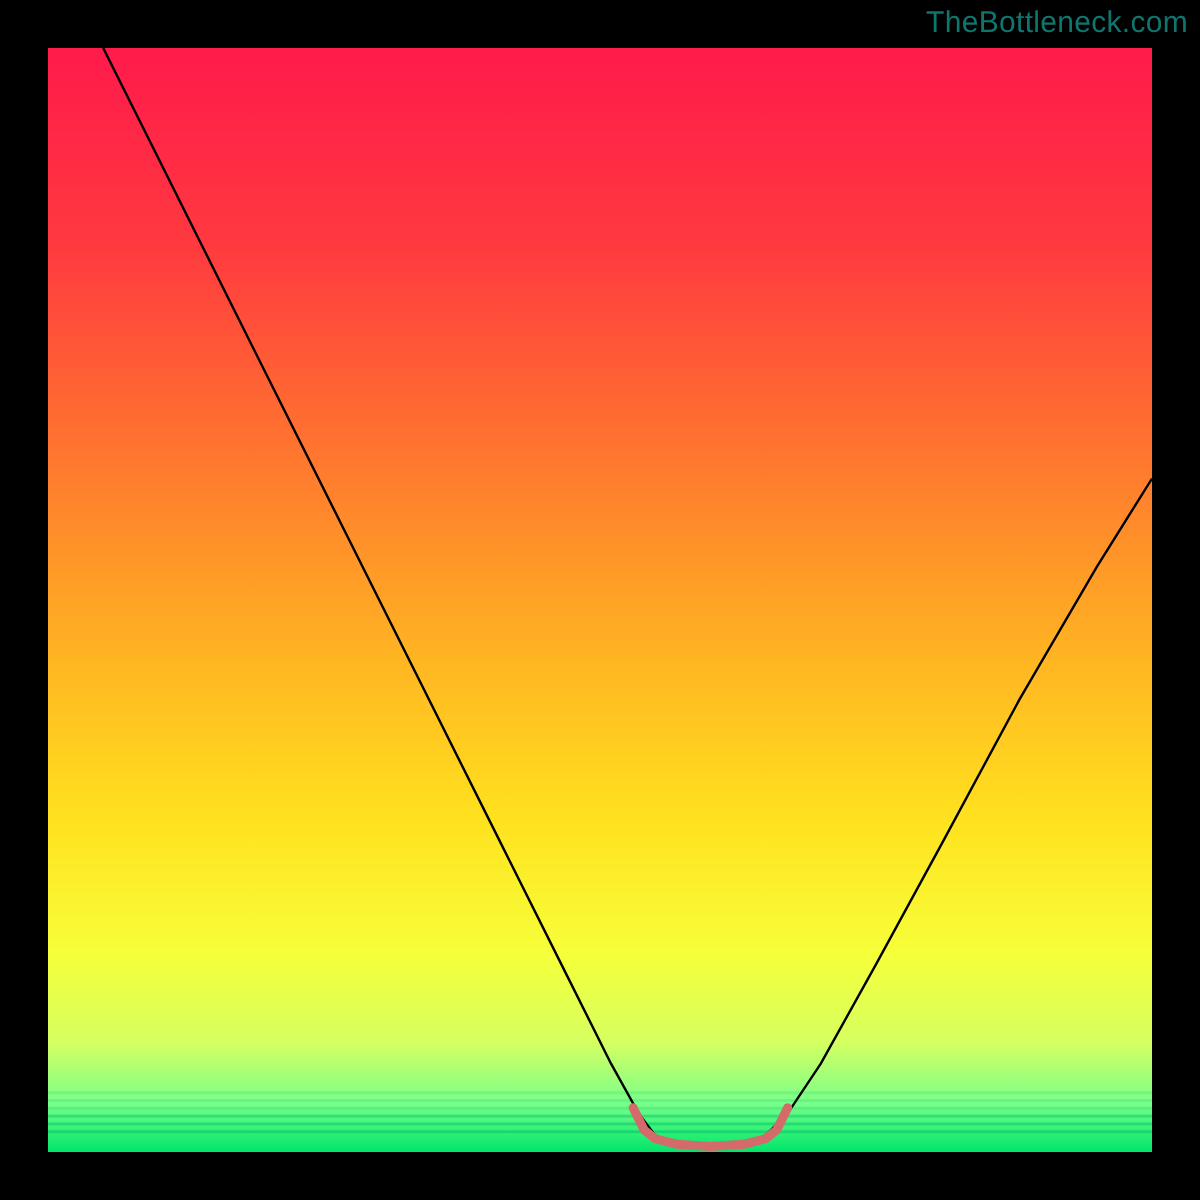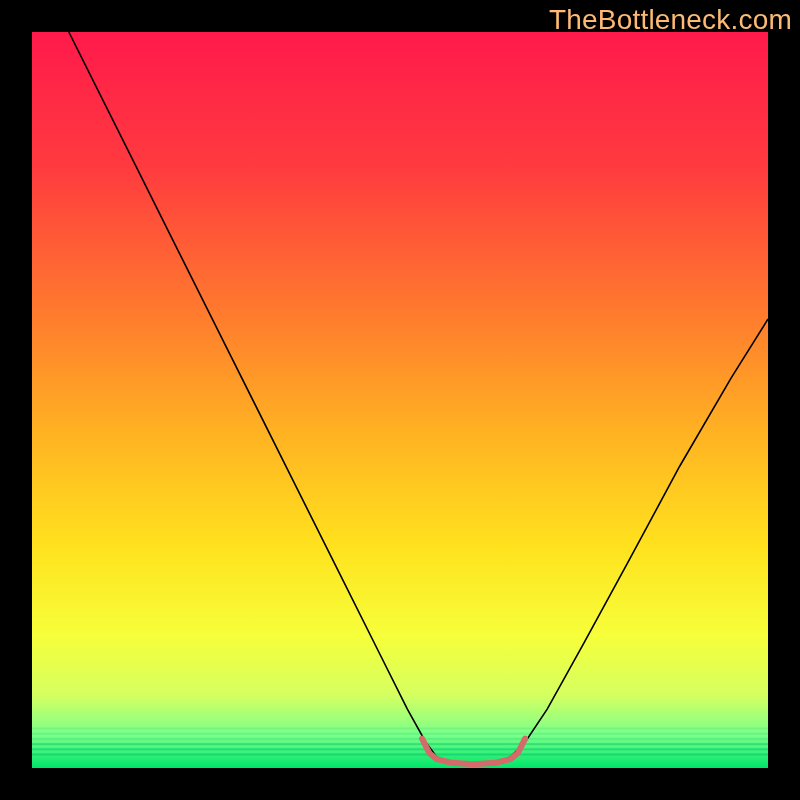--- a/index.html
+++ b/index.html
@@ -22,22 +22,22 @@
     left: 32px;
     top: 32px;
     width: 736px;
     height: 736px;
     overflow: hidden;
   }
   .watermark {
     position: absolute;
     top: 4px;
     right: 8px;
-    color: #fdba74;
-    font-size: 28px;
+    color: #0f766e;
+    font-size: 20px;
     font-weight: 500;
     letter-spacing: 0.2px;
     z-index: 10;
   }
   svg { display: block; }
 </style>
 </head>
 <body>
 
 <div class="frame">

